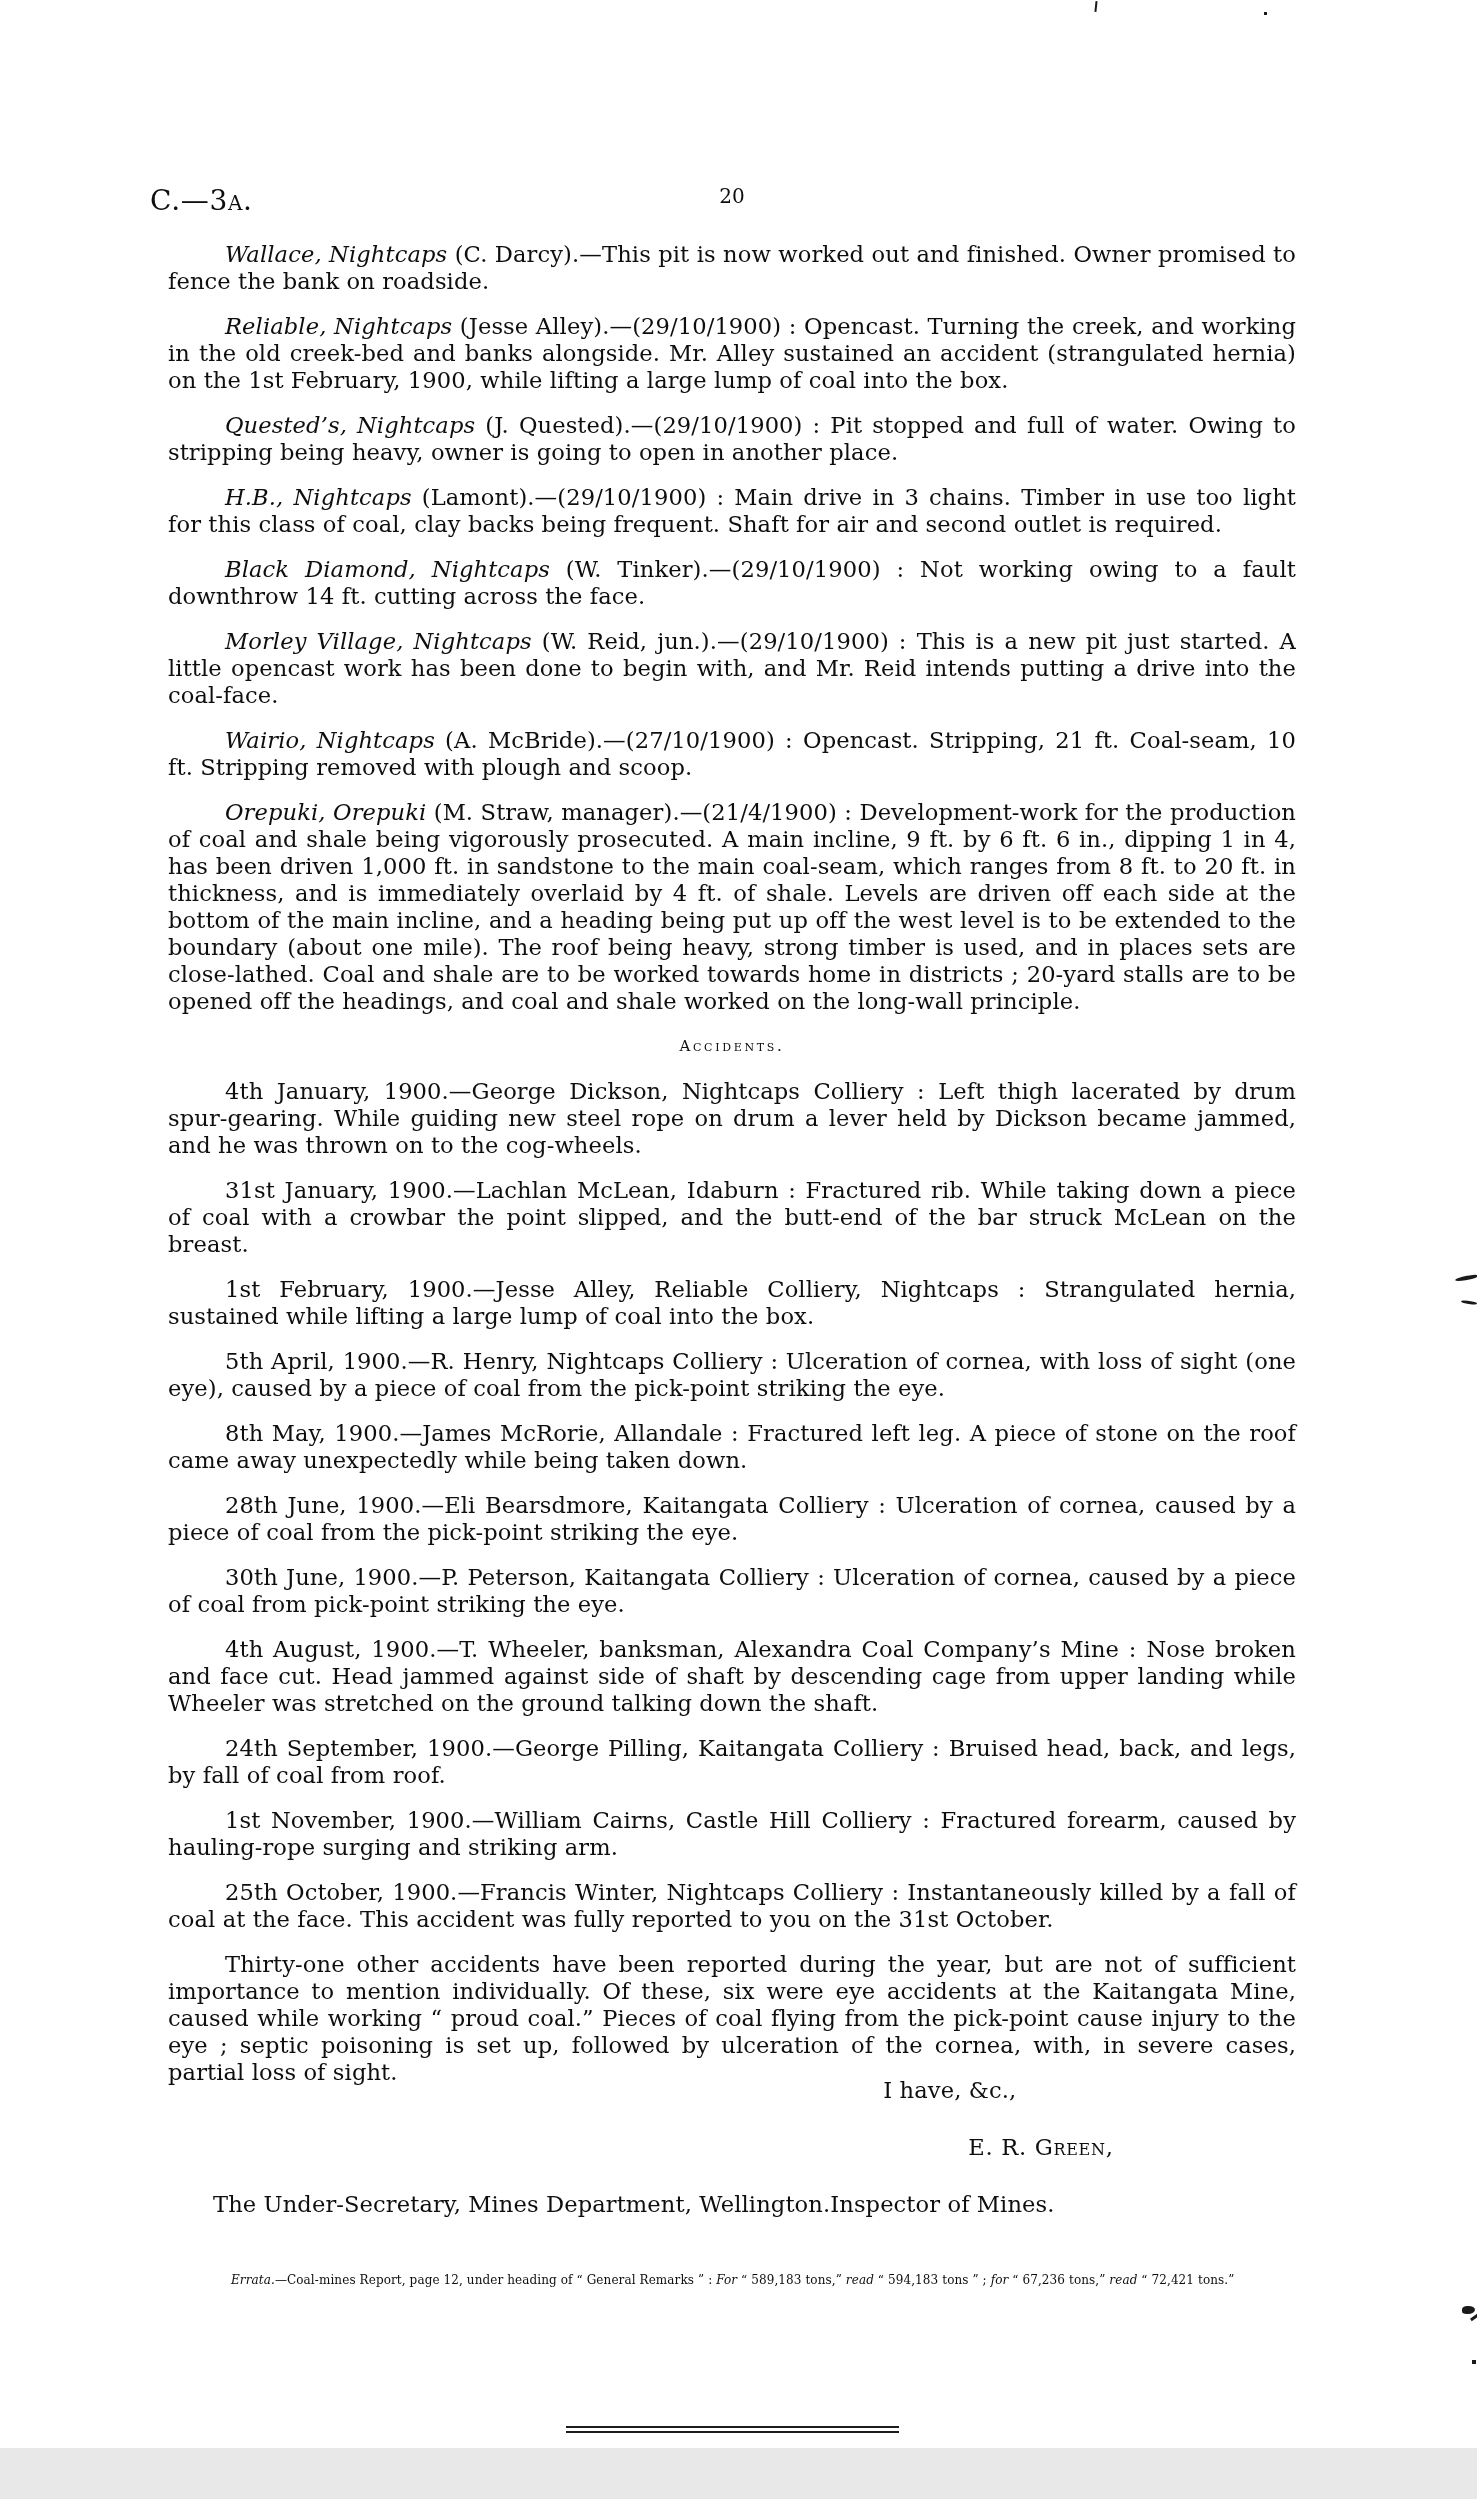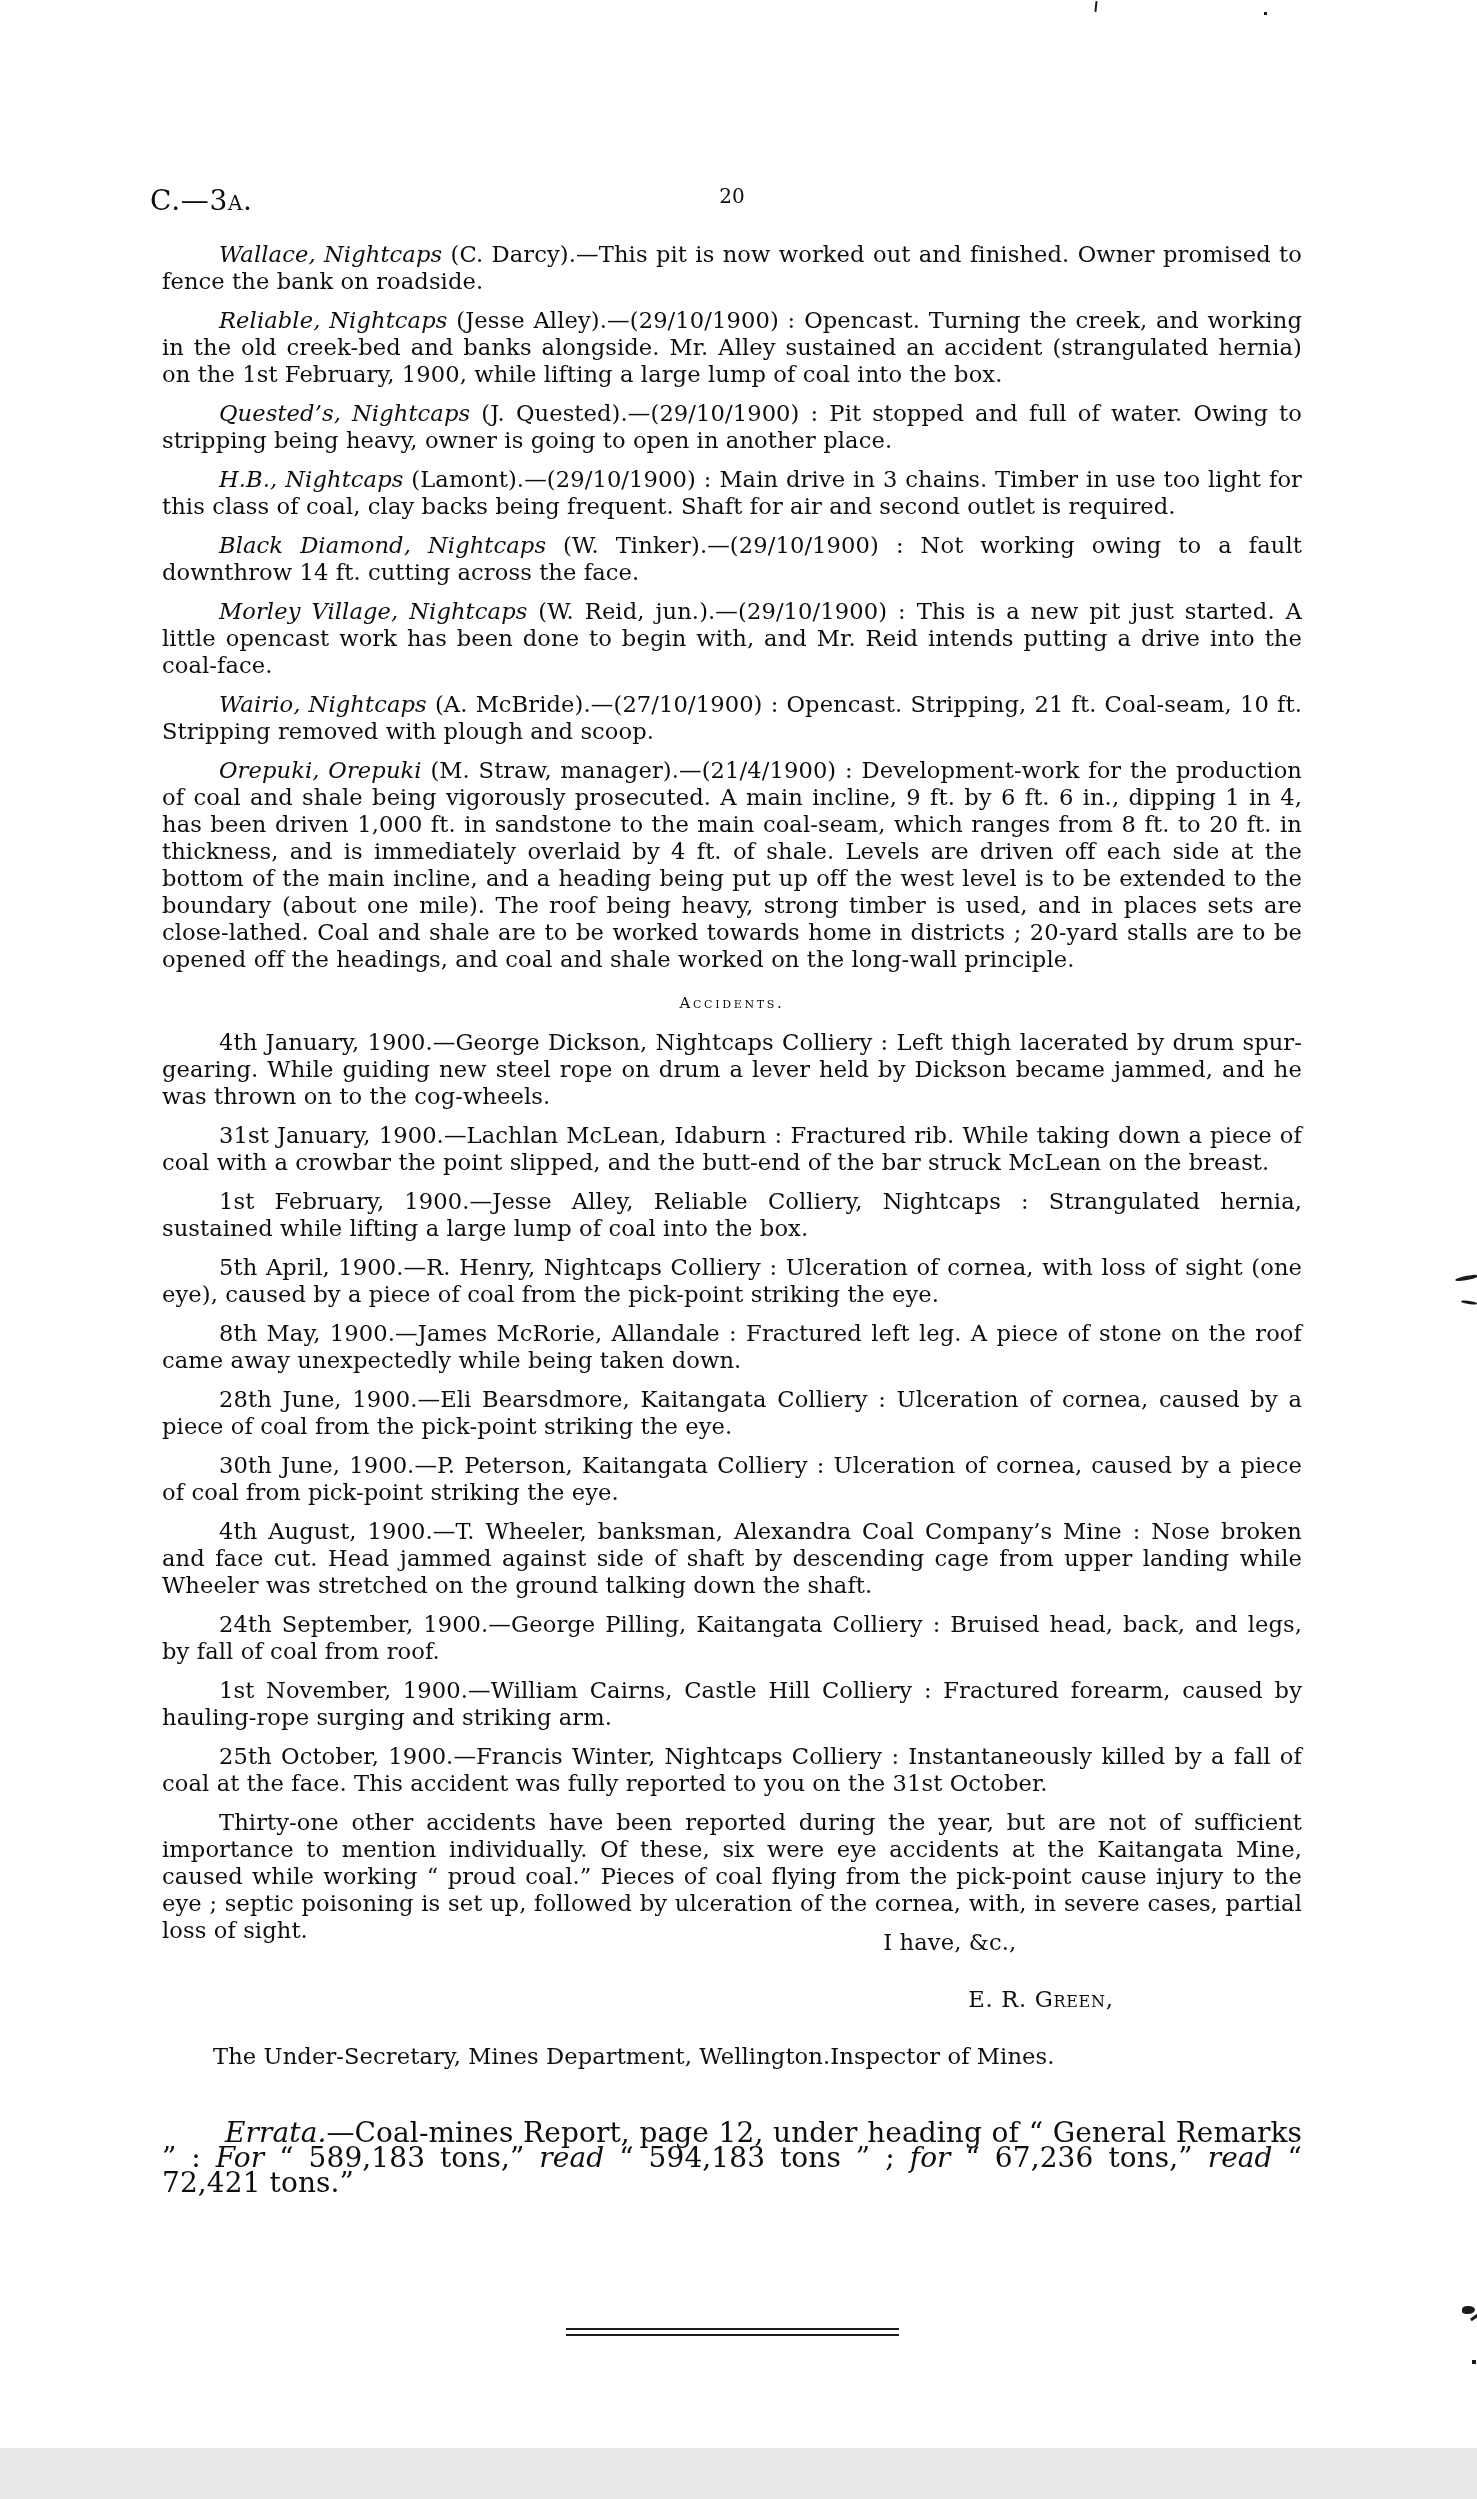--- a/index.html
+++ b/index.html
@@ -33,21 +33,21 @@
     font-size: 20px;
   }
   .body-text {
     margin-top: 20px;
     font-size: 22.6px;
     line-height: 27px;
     text-align: justify;
     letter-spacing: 0.1px;
   }
   p.para {
-    margin: 12px;
+    margin: 18px;
     text-indent: 57px;
   }
   .it { font-style: italic; }
   .section-heading {
     margin: 17.3px 0 10.6px 0;
     font-size: 15px;
     font-weight: normal;
     font-variant: small-caps;
     letter-spacing: 2.7px;
     text-align: center;
@@ -66,21 +66,21 @@
   .addressee-row {
     margin-top: 30px;
     display: flex;
     justify-content: flex-start;
     padding-left: 63px;
     padding-right: 37px;
     text-align: left;
   }
   .errata-wrap { margin-top: 50px; }
   .errata-wrap p.para {
-    font-size: 28px;
+    font-size: 12px;
     line-height: 25px;
     text-indent: 63px;
   }
   .end-rule {
     width: 333px;
     height: 3.3px;
     margin: 133px auto 0 auto;
     border-top: 2px solid #1c1c1c;
     border-bottom: 2px solid #1c1c1c;
   }

